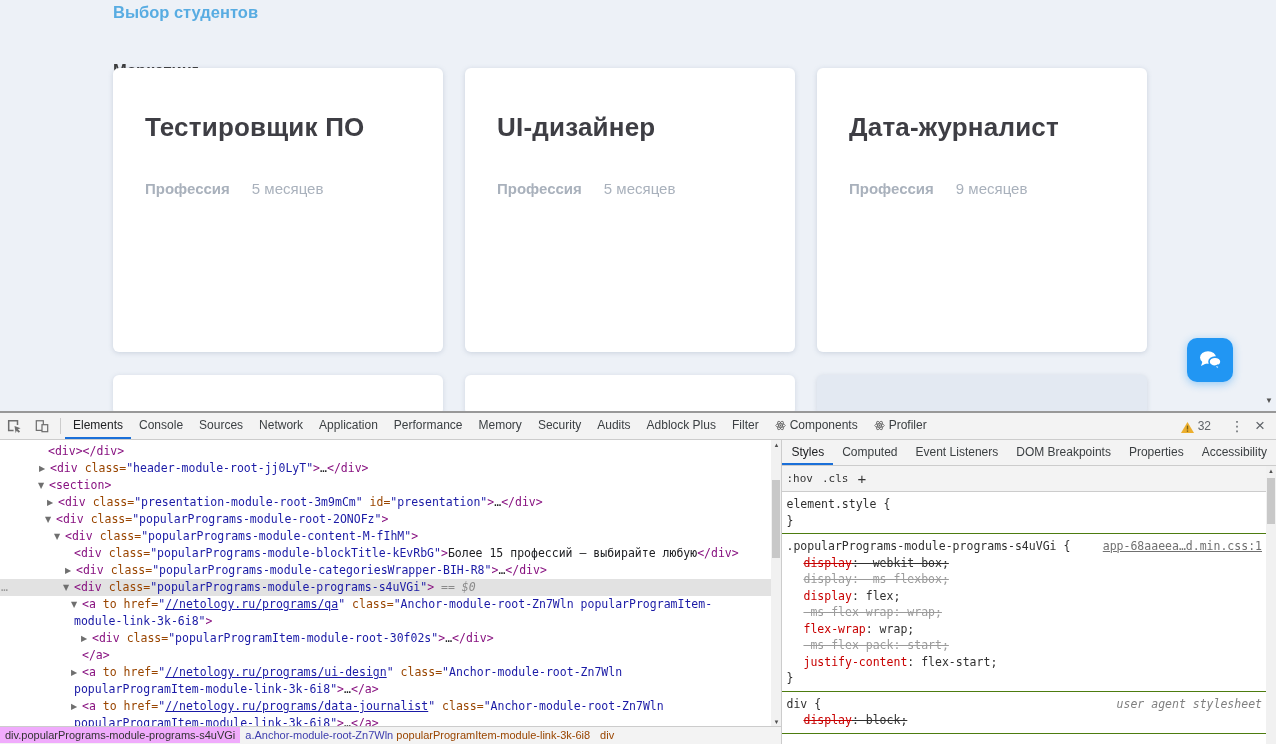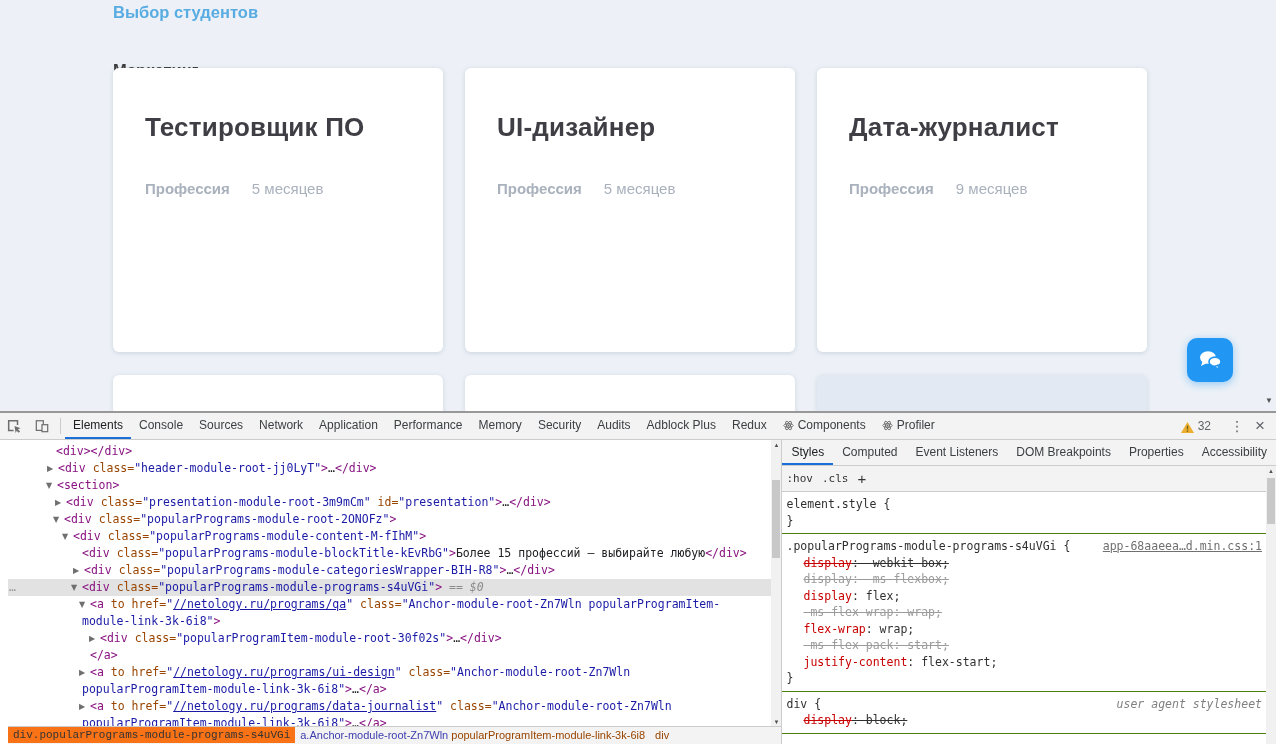--- a/index.html
+++ b/index.html
@@ -28,42 +28,42 @@
   .dt-icon{width:28px;display:flex;align-items:center;justify-content:center;}
   .dt-sep{width:1px;background:#ccc;margin:5px 4px;}
   .dt-tab{padding:0 8px;display:flex;align-items:center;gap:4px;border-bottom:2px solid transparent;box-sizing:border-box;white-space:nowrap;cursor:pointer;}
   .dt-tab.active{border-bottom-color:#1a6fd8;color:#202124;}
   .dt-right-cluster{margin-left:auto;display:flex;align-items:center;padding-right:4px;}
   .warn{display:flex;align-items:flex-end;gap:4px;color:#5f6368;padding:0 6px;}
   .menu-dots{width:22px;text-align:center;font-size:14px;color:#5f6368;cursor:pointer;}
   .close-x{width:24px;text-align:center;font-size:17px;color:#5f6368;cursor:pointer;}
 
   .dt-body{display:flex;height:304px;}
-  .dt-left{width:800px;position:relative;border-right:1px solid #ccc;box-sizing:border-box;margin-left:8px;}
+  .dt-left{width:800px;position:relative;border-right:1px solid #ccc;box-sizing:border-box;}
   .tree{position:absolute;top:0;left:0;right:10px;bottom:17px;overflow:hidden;font:11.5px/17px "DejaVu Sans Mono",monospace;color:#202124;padding-top:3px;}
   .tree-row{position:relative;white-space:pre;}
   .tree-row.selected{background:#e2e2e2;}
   .arrow{position:absolute;top:0;font-size:8px;color:#6f6f6f;font-family:"DejaVu Sans",sans-serif;}
   .gutter{position:absolute;left:1px;color:#999;letter-spacing:1px;}
   .pt-tag{color:#881280;}
   .pt-attr{color:#994500;}
   .pt-val{color:#1a1aa6;}
   .pt-link{color:#1a1aa6;text-decoration:underline;}
   .pt-text{color:#202124;}
   .pt-eq{color:#8a8a8a;font-style:italic;}
 
   .vsb{position:absolute;top:0;right:0;width:10px;bottom:17px;background:#f1f1f1;}
   .vsb2{position:absolute;top:26px;right:0;bottom:0;width:10px;background:#f1f1f1;}
   .sb-btn{height:10px;font-size:6px;text-align:center;color:#505050;line-height:10px;cursor:pointer;}
   .sb-btn.down{position:absolute;bottom:0;left:0;right:0;}
   .sb-thumb{position:absolute;left:1px;right:1px;background:#c8c8c8;cursor:pointer;}
 
   .crumbs{position:absolute;left:0;right:0;bottom:0;height:17px;background:#f3f3f3;border-top:1px solid #ccc;display:flex;align-items:flex-start;font-size:11px;overflow:hidden;}
   .crumb{padding:2px 5px;white-space:nowrap;cursor:pointer;}
-  .crumb.selected{background:#f97316;font-family:Liberation Mono, monospace;}
+  .crumb.selected{background:#f0abfc;}
 
   .dt-rightpane{flex:1;position:relative;}
   .st-tabs{height:26px;background:#f3f3f3;border-bottom:1px solid #ccc;display:flex;box-sizing:border-box;}
   .st-tab{padding:0 9px;display:flex;align-items:center;border-bottom:2px solid transparent;box-sizing:border-box;white-space:nowrap;cursor:pointer;}
   .st-tab.active{border-bottom-color:#1a6fd8;color:#202124;}
   .st-filter{height:26px;background:#f3f3f3;border-bottom:1px solid #ccc;display:flex;align-items:center;padding:0 14px 0 4px;gap:9px;box-sizing:border-box;}
   .st-filter input{flex:1;height:16px;border:1px solid #d8d8d8;font-size:12px;padding:0 4px;color:#333;background:#fff;outline:none;font-family:"Liberation Sans",sans-serif;}
   .toggle{font:11px "DejaVu Sans Mono",monospace;color:#333;cursor:pointer;}
   .add-rule{font-size:15px;color:#333;cursor:pointer;}
   .st-content{position:absolute;top:52px;left:0;right:10px;bottom:0;overflow:hidden;font:11.5px/16.5px "DejaVu Sans Mono",monospace;color:#303030;}
@@ -174,21 +174,21 @@
         <div class="dt-tab">
           <span>Security</span>
         </div>
         <div class="dt-tab">
           <span>Audits</span>
         </div>
         <div class="dt-tab">
           <span>Adblock Plus</span>
         </div>
         <div class="dt-tab">
-          <span>Redux</span>
+          <span>Filter</span>
         </div>
         <div class="dt-tab">
           <span style="display: flex;">
             <svg width="11" height="11" viewBox="0 0 24 24">
               <g fill="none" stroke="#666" stroke-width="1.8">
                 <ellipse cx="12" cy="12" rx="10.5" ry="4"></ellipse>
                 <ellipse cx="12" cy="12" rx="10.5" ry="4" transform="rotate(60 12 12)"></ellipse>
                 <ellipse cx="12" cy="12" rx="10.5" ry="4" transform="rotate(120 12 12)"></ellipse>
               </g>
               <circle cx="12" cy="12" r="2" fill="#666"></circle>

